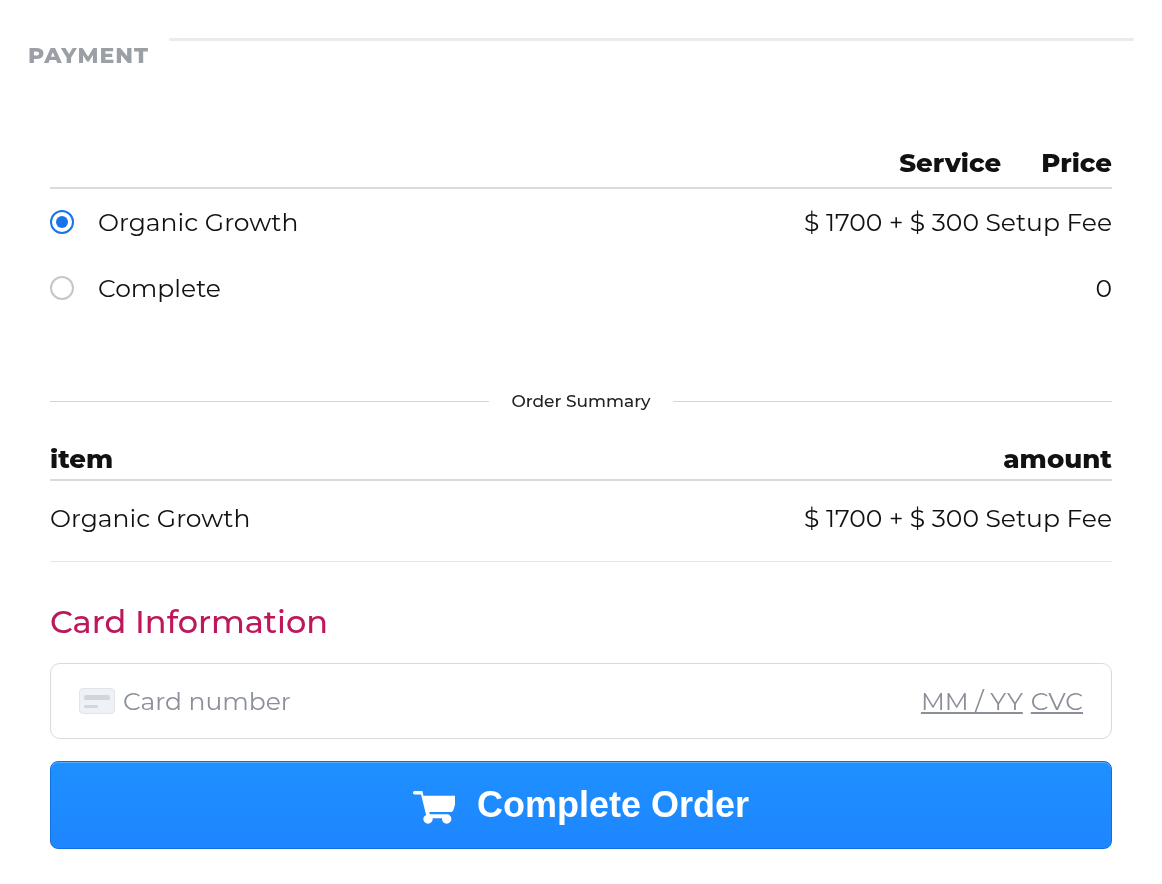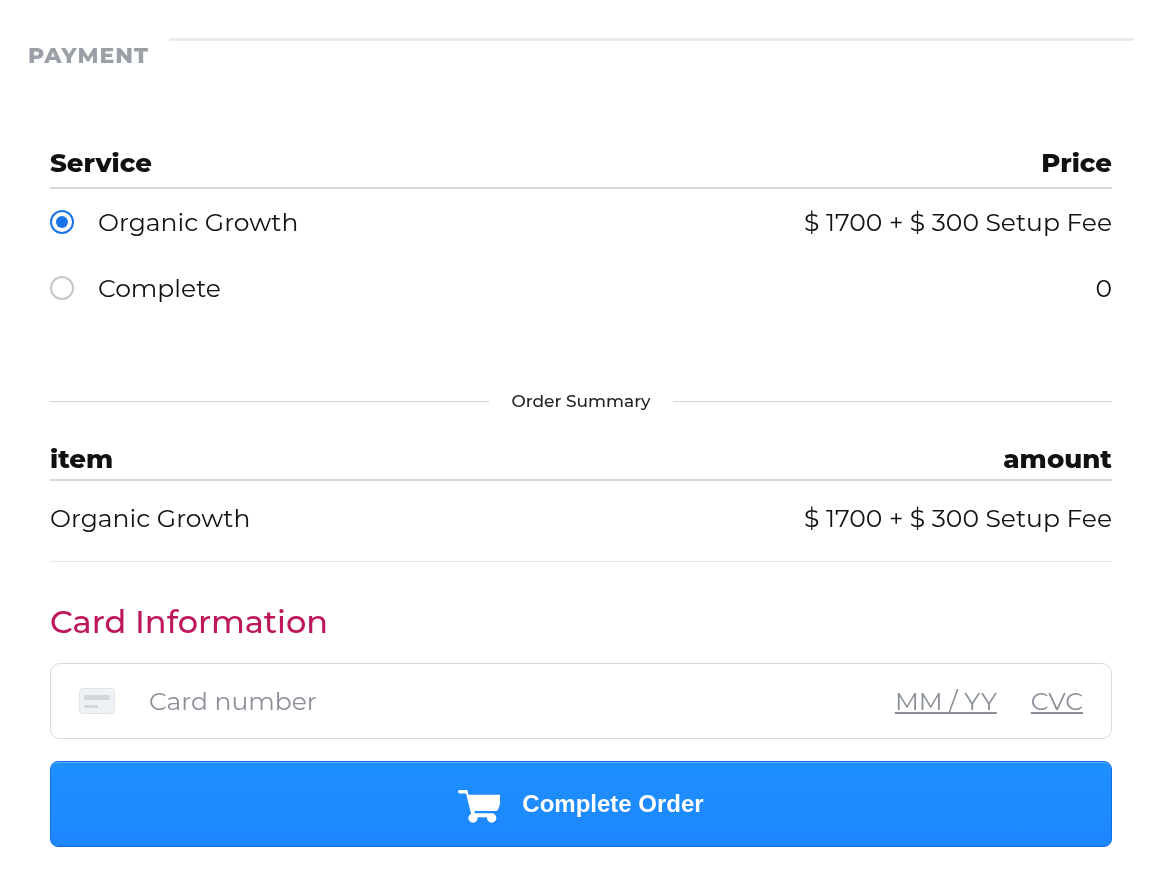--- a/index.html
+++ b/index.html
@@ -13,21 +13,21 @@
   .fieldset-header .label {
     font-size: 22px; font-weight: 800; letter-spacing: 1px; color: #9aa0a6; margin-top: 32px;
   }
   .fieldset-header .rule {
     flex: 1; height: 3px; background: #e9ecef; border-radius: 2px;
   }
 
   .inner { padding: 0 22px; }
 
   .table-head {
-    display: flex; justify-content: space-between; align-items: flex-end;
+    display: flex; justify-content: flex-end; align-items: flex-end;
     padding-top: 78px; padding-bottom: 8px;
     border-bottom: 2px solid #d7dbde;
     font-size: 26px; font-weight: 800; color: #111; gap: 40px;
   }
 
   .option-row {
     display: flex; align-items: center; gap: 24px;
     padding: 18px 0;
     font-size: 25px; color: #111;
   }
@@ -71,21 +71,21 @@
 
   .card-label {
     padding-top: 40px;
     font-size: 32px; font-weight: 500; color: #be185d;
   }
 
   .card-field {
     margin-top: 22px;
     border: 1px solid #d7dbde; border-radius: 10px;
     padding: 22px 28px;
-    display: flex; align-items: center; gap: 34px;
+    display: flex; align-items: center; gap: 8px;
     font-size: 25px; color: #6b7280;
   }
   .card-field input {
     border: none; outline: none; font: inherit; color: #111;
     flex: 1; min-width: 0; background: transparent;
   }
   .card-field input::placeholder { color: #8a8f98; }
   .card-field .mmyy, .card-field .cvc { color: #8a8f98; white-space: nowrap; text-decoration: underline; }
 
   .card-icon {
@@ -101,21 +101,21 @@
     content: ""; position: absolute; left: 4px; width: 14px; bottom: 5px; height: 3px;
     background: #cfd6dc; border-radius: 2px;
   }
 
   .complete-btn {
     margin-top: 22px;
     width: 100%;
     background: linear-gradient(#1e90ff, #1e86ff);
     border: 1px solid #0f6fe0;
     border-radius: 8px;
-    color: #fff; font-size: 24px; font-weight: 800;
+    color: #fff; font-size: 36px; font-weight: 800;
     display: flex; align-items: center; justify-content: center; gap: 22px;
     padding: 22px 0;
     cursor: pointer;
     box-shadow: inset 0 1px 0 rgba(255,255,255,0.25);
   }
   .complete-btn svg { width: 42px; height: 40px; fill: #fff; }
 
   .footnote {
     text-align: center; padding-top: 48px;
     font-size: 22px; color: #9aa0a6; font-weight: 500;

